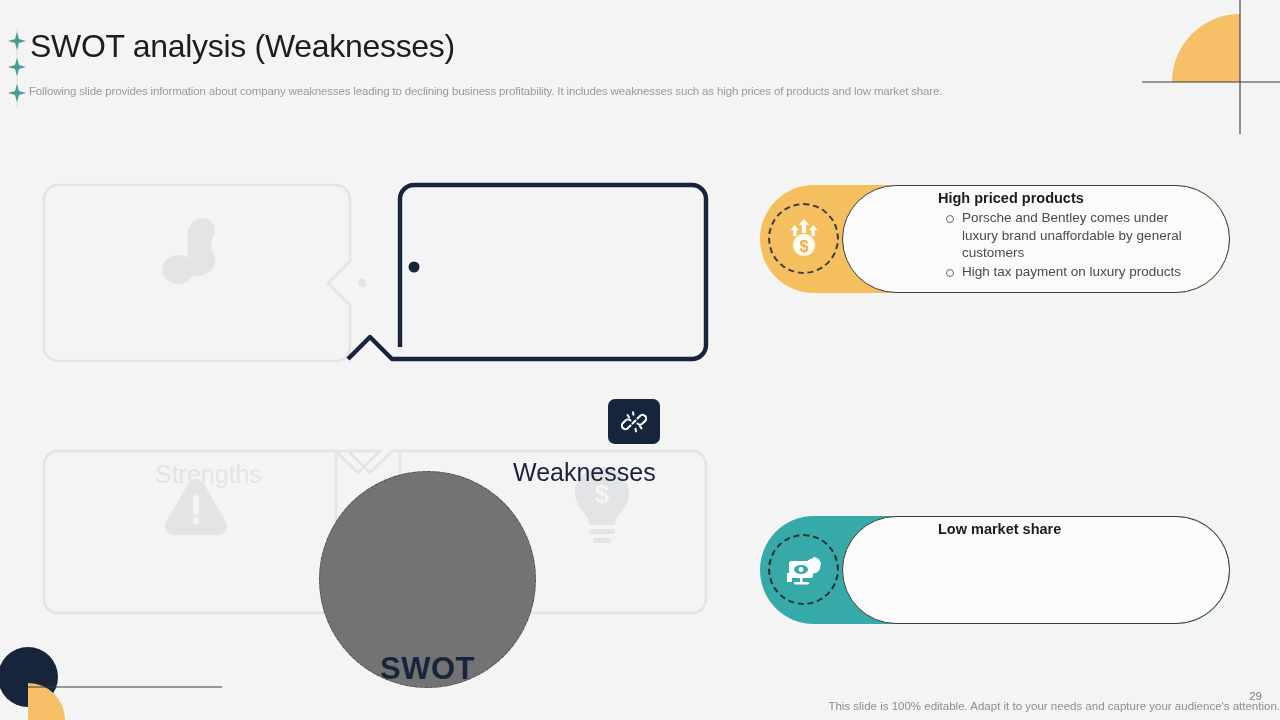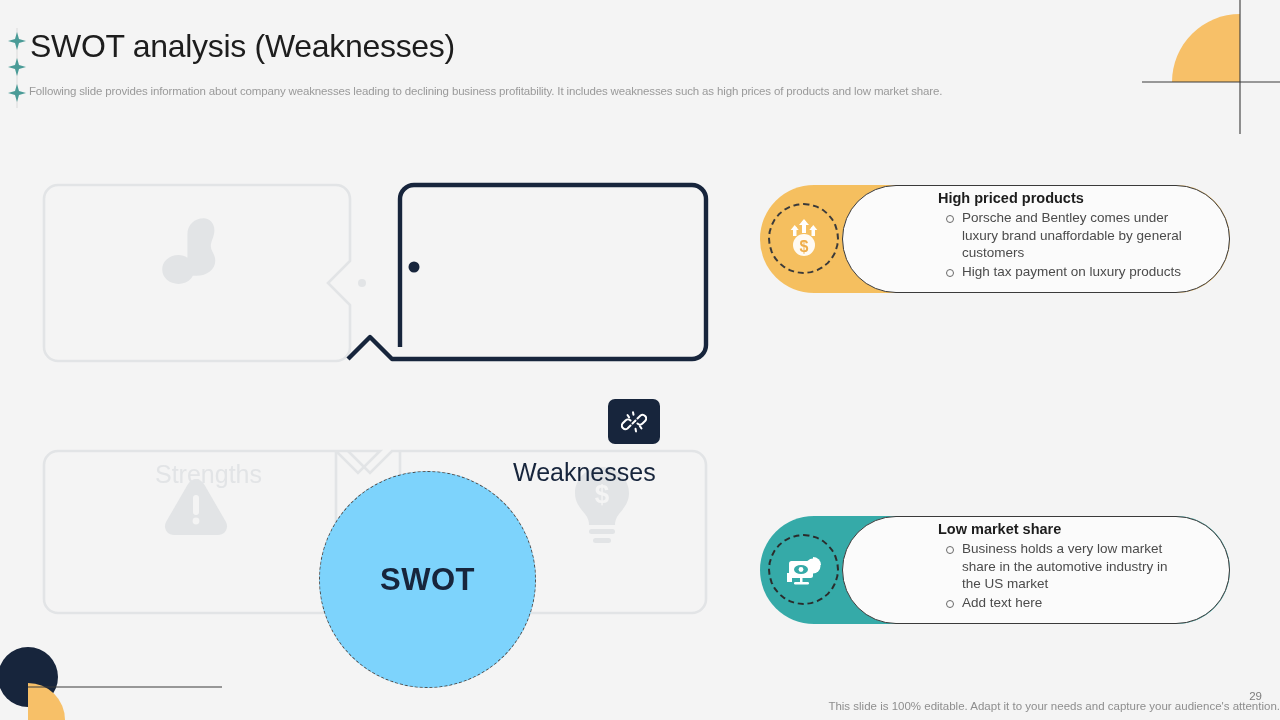--- a/index.html
+++ b/index.html
@@ -35,22 +35,22 @@
   .q-strengths     { left: 115px;  top: 285px; }
   .q-weaknesses    { left: 473px;  top: 283px; }
   .icon-badge {
     position: absolute; left: 568px; top: 224px;
     width: 52px; height: 45px; border-radius: 7px; background: #17253c;
     display: flex; align-items: center; justify-content: center;
   }
   .swot-center {
     position: absolute; left: 279px; top: 296px;
     width: 217px; height: 217px; border-radius: 50%;
-    border: 1.5px dashed #4a4a4a; background: #7dd3fc;
-    display: flex; align-items: center; justify-content: center;
+    border: 1.5px dashed #4a4a4a; background: #737373;
+    display: flex; align-items: flex-end; justify-content: center;
   }
   .swot-center span {
     font-size: 31px; font-weight: bold; color: #17253c; letter-spacing: 0.5px;
   }
 
   
   .callout { position: absolute; height: 108px; }
   .callout-pill {
     position: absolute; left: 0; top: 0; width: 100%; height: 100%;
     border-radius: 54px;
@@ -214,24 +214,20 @@
         </g>
         <g fill="#35aaa8">
           <ellipse cx="18" cy="20.5" rx="7" ry="4.5"></ellipse>
           <path d="M30.8 9.6 a7 7 0 0 1 6.6 6.6 h-6.6 z" fill="#ffffff"></path>
         </g>
         <circle cx="18" cy="20.5" r="2.4" fill="#ffffff"></circle>
       </svg>
     </div>
     <div class="callout-body">
       <div class="callout-title">Low market share</div>
-      <ul class="callout-list">
-        <li>Business holds a very low market share in the automotive industry in the US market</li>
-        <li>Add text here</li>
-      </ul>
     </div>
   </div>
 
   <svg class="footer-deco" viewBox="0 0 230 75">
     <circle cx="28" cy="32" r="30" fill="#17253c"></circle>
     <path d="M28 38 a37 37 0 0 1 37 37 h-37 z" fill="#f7c068"></path>
     <line x1="28" y1="42" x2="222" y2="42" stroke="#3a3a3a" stroke-width="1.2"></line>
   </svg>
 
   <div class="footer-note">This slide is 100% editable. Adapt it to your needs and capture your audience's attention.</div>

